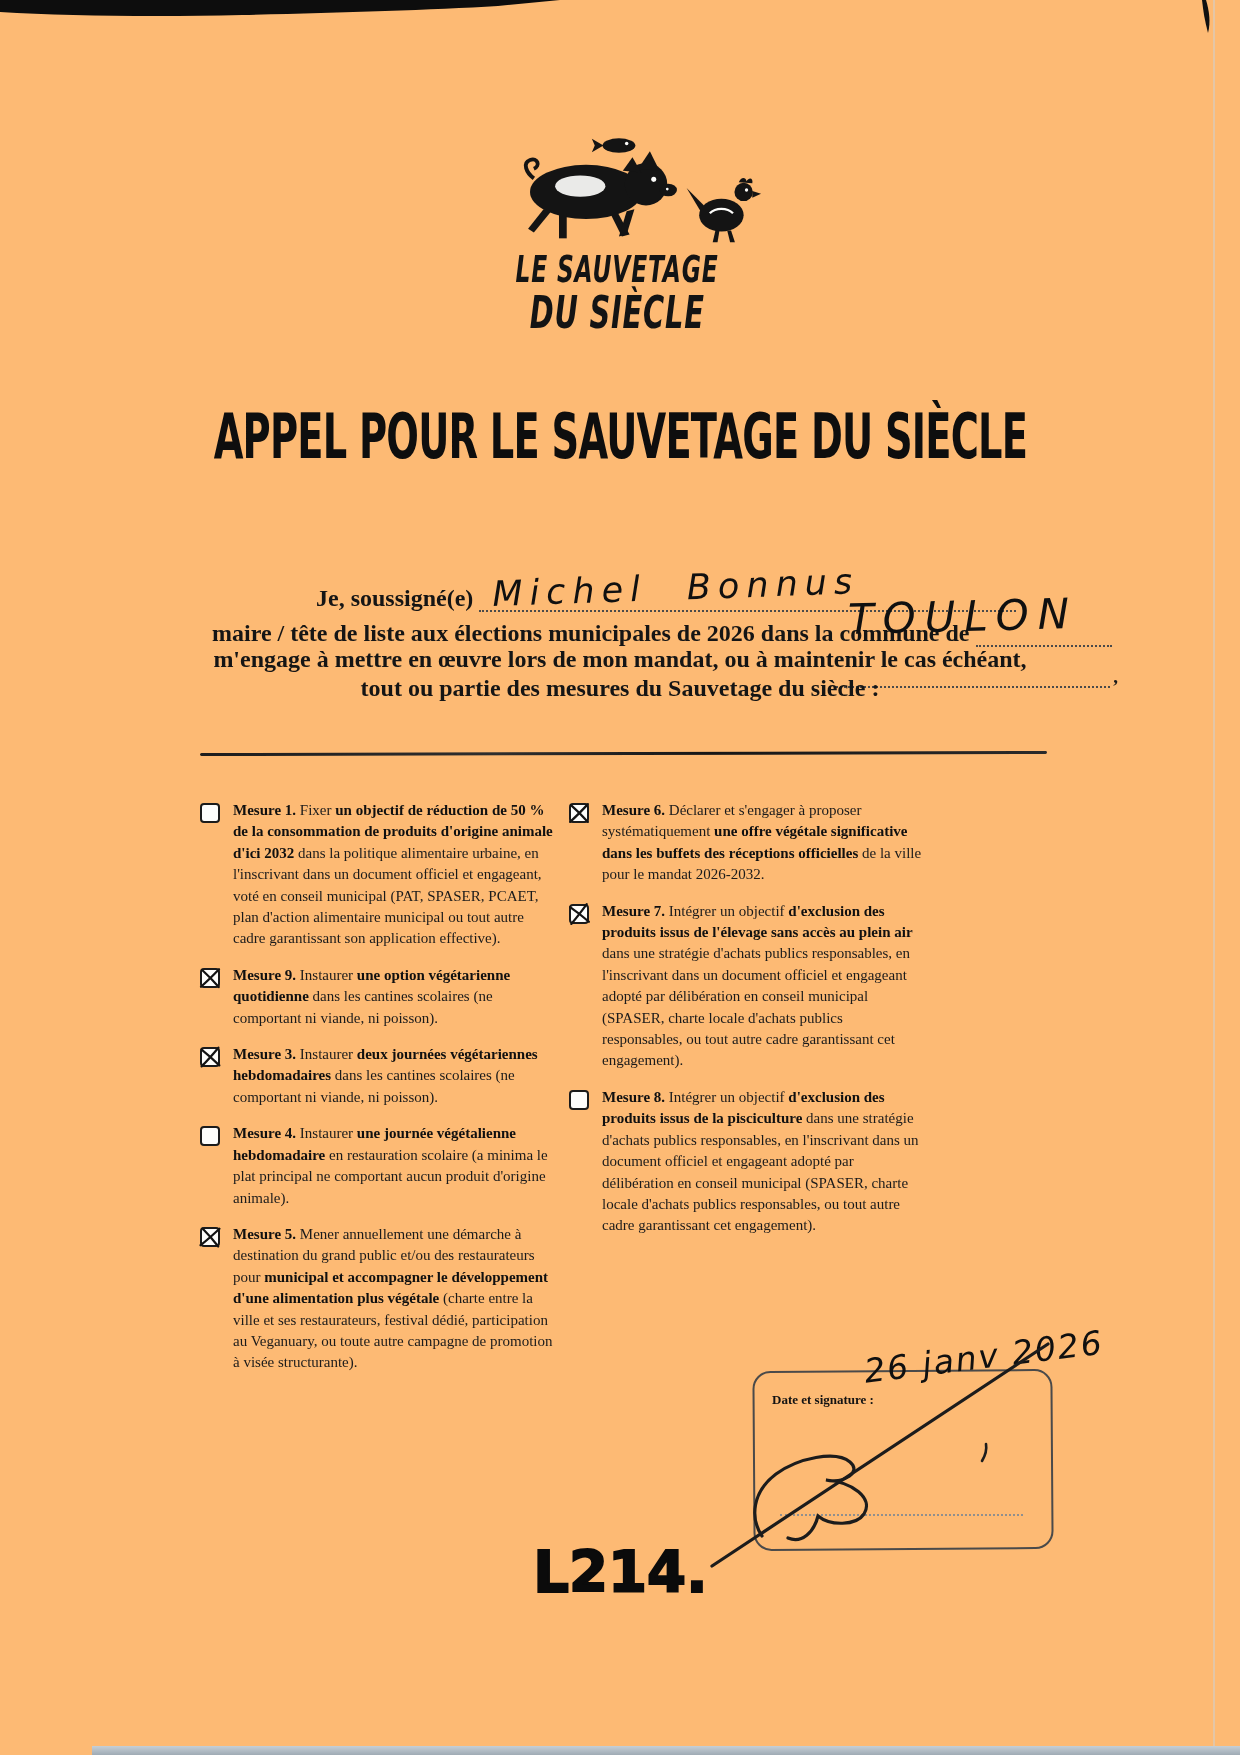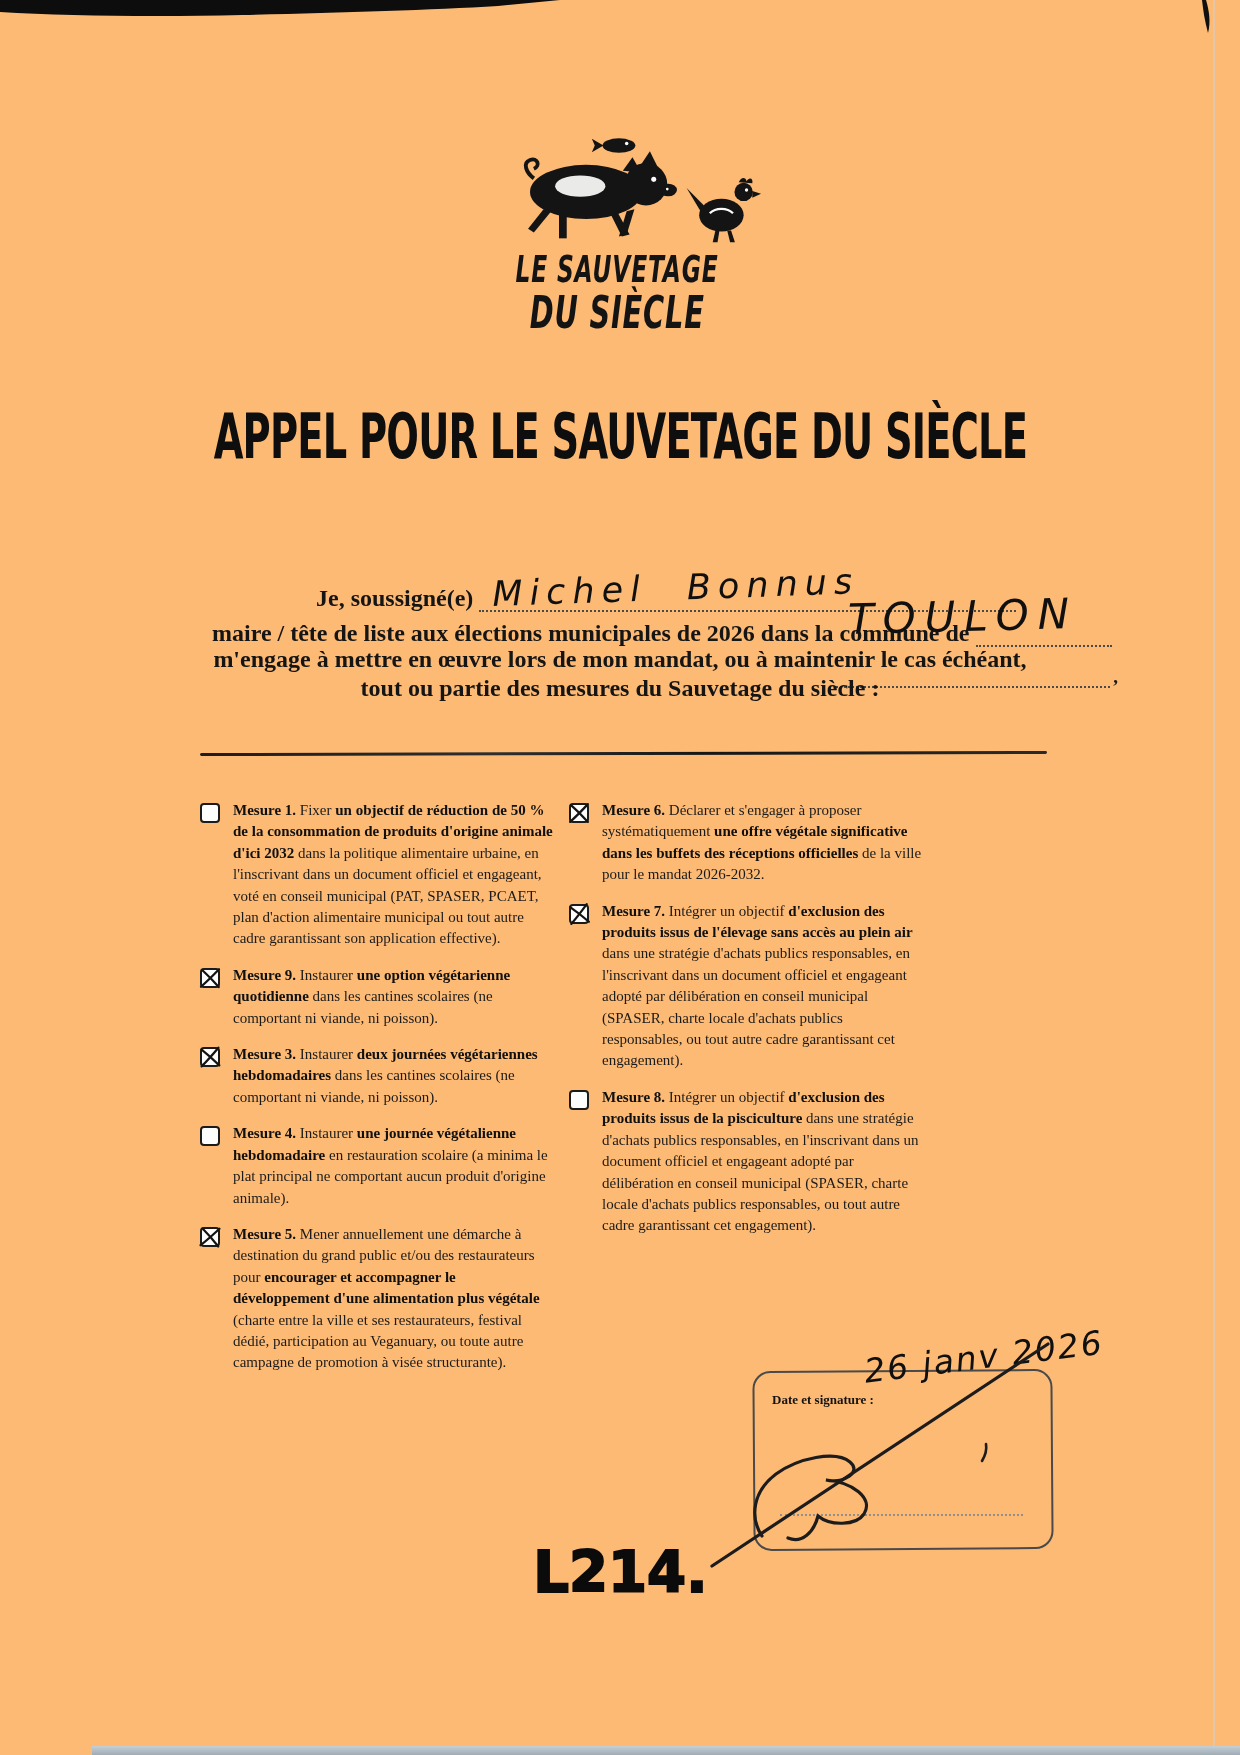--- a/index.html
+++ b/index.html
@@ -174,21 +174,21 @@
           <div class="checkbox"></div>
           <p class="mtext"><b>Mesure 4. </b>Instaurer <b>une journée végétalienne hebdomadaire</b> en restauration scolaire (a minima le plat principal ne comportant aucun produit d'origine animale).</p>
         </div>
         <div class="measure">
           <div class="checkbox" style="--rot: 7deg;">
             <svg class="xmark" viewBox="0 0 30 30">
               <path d="M6 7 C11 11 18 17 25 24"></path>
               <path d="M24 5 C19 11 12 19 6 25"></path>
             </svg>
           </div>
-          <p class="mtext"><b>Mesure 5. </b>Mener annuellement une démarche à destination du grand public et/ou des restaurateurs pour <b>encourager et accompagner le développement d'une alimentation plus végétale</b> (charte entre la ville et ses restaurateurs, festival dédié, participation au Veganuary, ou toute autre campagne de promotion à visée structurante).</p>
+          <p class="mtext"><b>Mesure 5. </b>Mener annuellement une démarche à destination du grand public et/ou des restaurateurs pour <b>municipal et accompagner le développement d'une alimentation plus végétale</b> (charte entre la ville et ses restaurateurs, festival dédié, participation au Veganuary, ou toute autre campagne de promotion à visée structurante).</p>
         </div>
       </div>
     <div class="mcol" id="col-right">
         <div class="measure">
           <div class="checkbox" style="--rot: 3deg;">
             <svg class="xmark" viewBox="0 0 30 30">
               <path d="M6 7 C11 11 18 17 25 24"></path>
               <path d="M24 5 C19 11 12 19 6 25"></path>
             </svg>
           </div>

